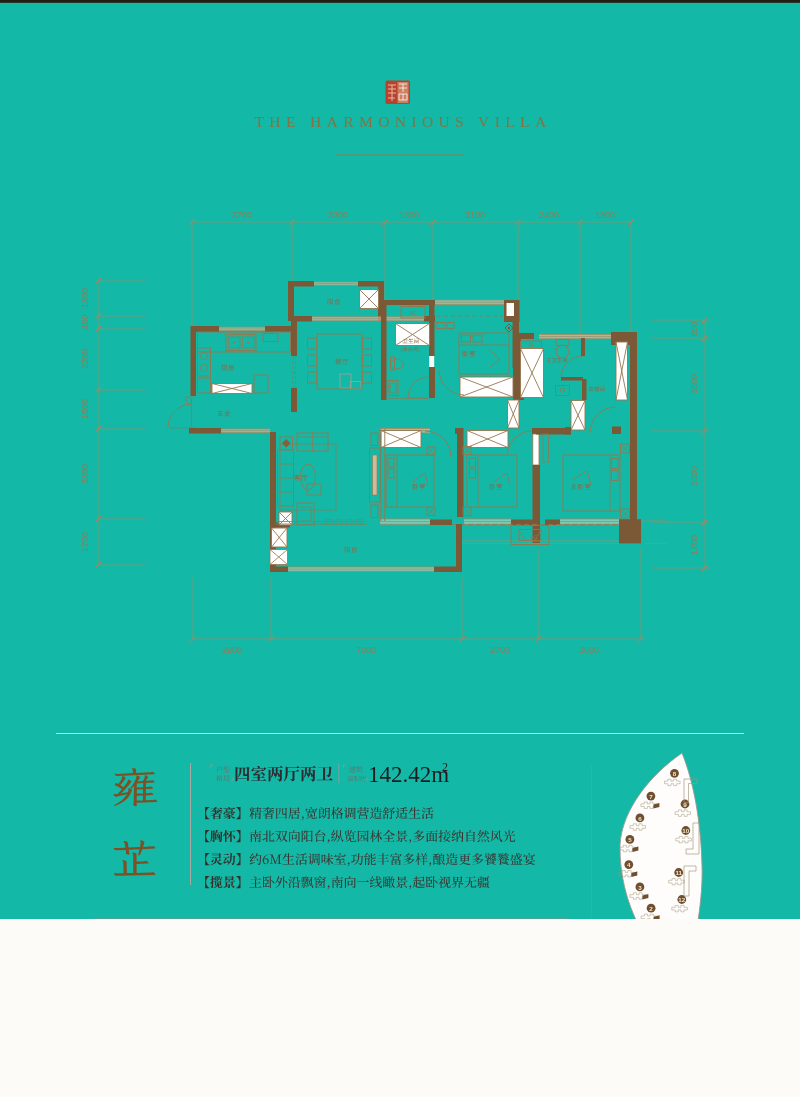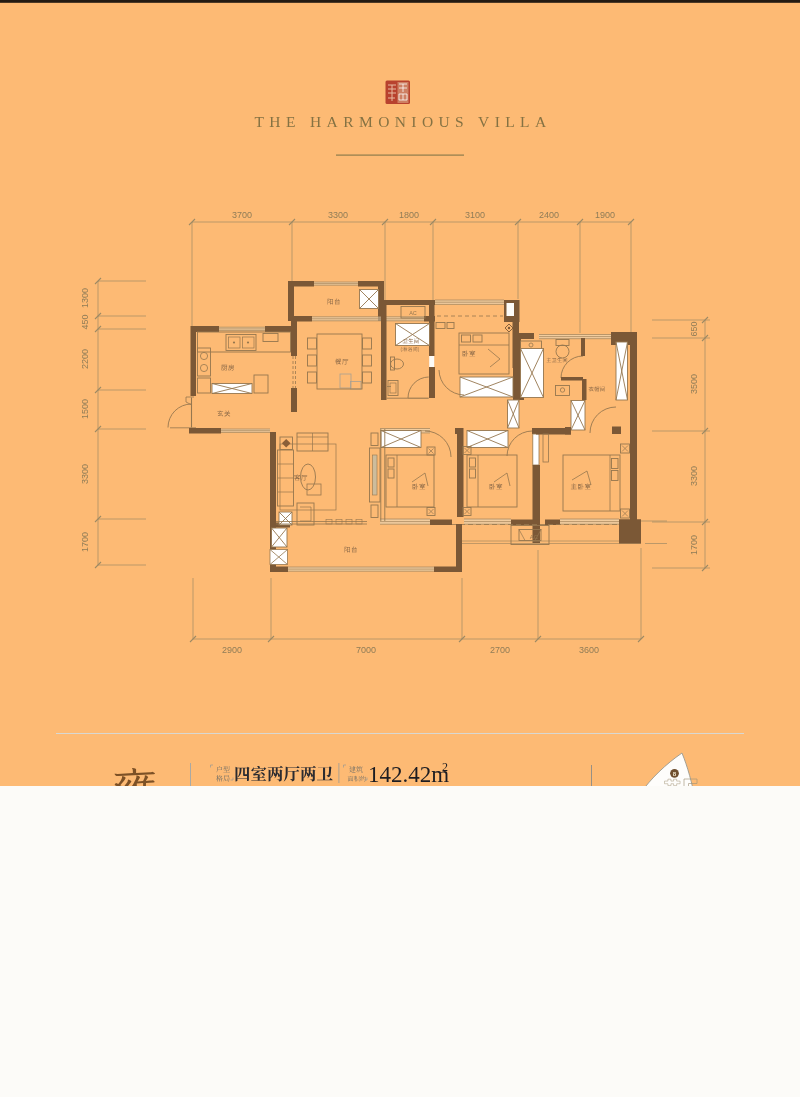--- a/index.html
+++ b/index.html
@@ -1,14 +1,14 @@
 <!DOCTYPE html>
 <html><head><meta charset="utf-8"><style>
 html,body{margin:0;padding:0;background:#fcfbf8;}
-*{box-sizing:border-box;} .pg{position:relative;width:800px;height:786px;background:#fdba74;overflow:hidden;font-family:"Liberation Sans",sans-serif;}
+*{box-sizing:border-box;} .pg{position:relative;width:800px;height:919px;background:#14b8a6;overflow:hidden;font-family:"Liberation Sans",sans-serif;}
 </style></head><body>
 <div class="pg">
 <svg width="800" height="1097" viewBox="0 0 800 1097">
 
 <g>
         <rect x="0" y="0" width="800" height="2.8" fill="#241b13"></rect>
       </g>
 
 <g>
         <rect x="385.5" y="80.5" width="24.5" height="23.5" rx="1.5" fill="#b8422e"></rect>

